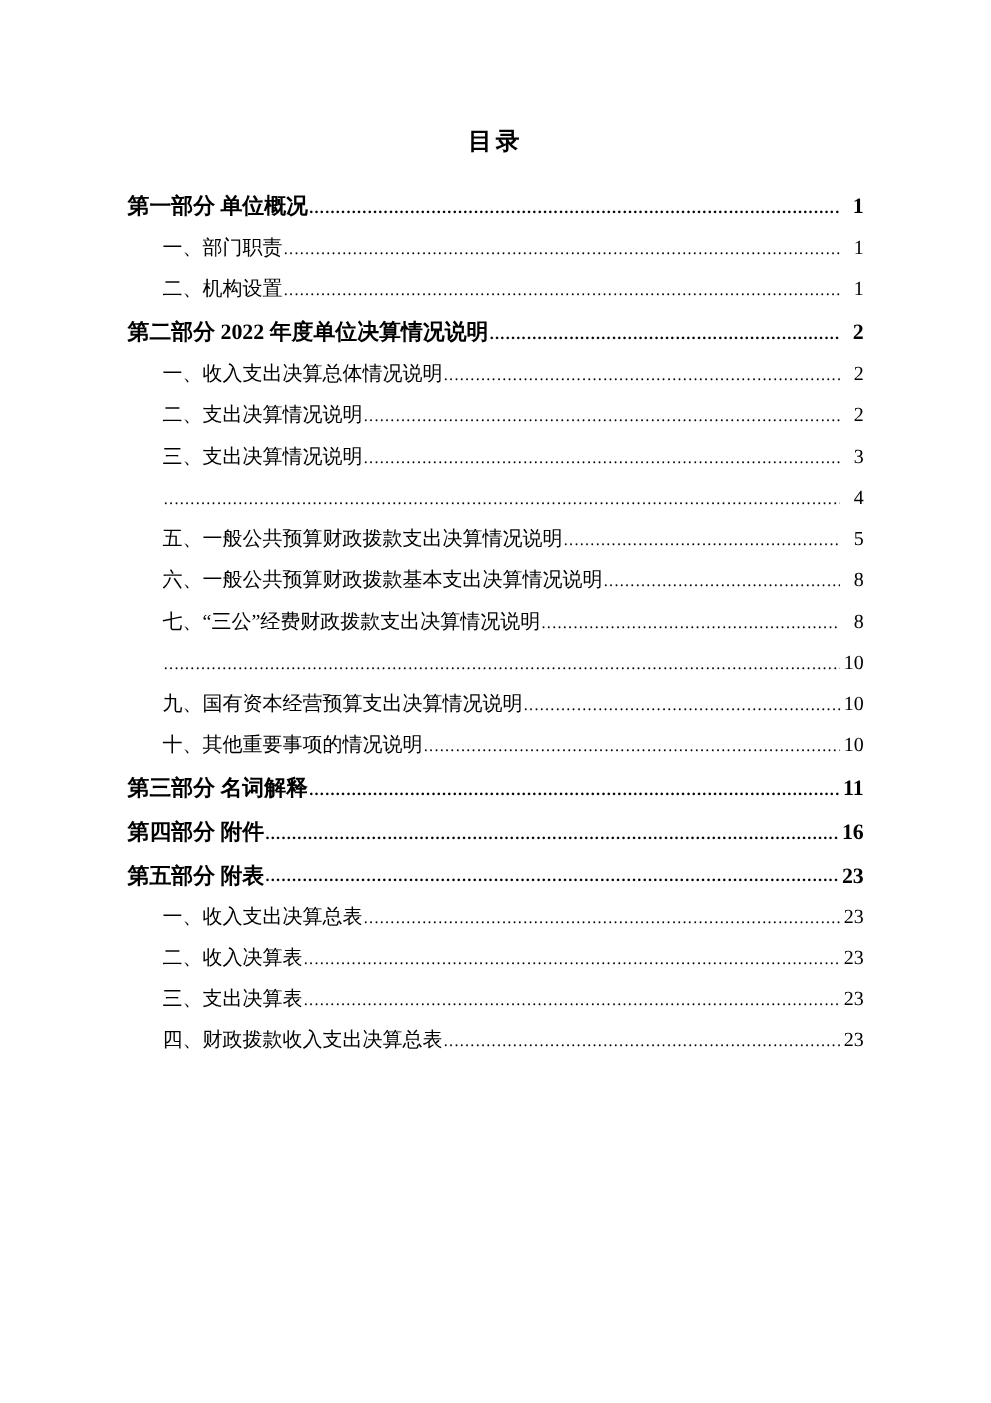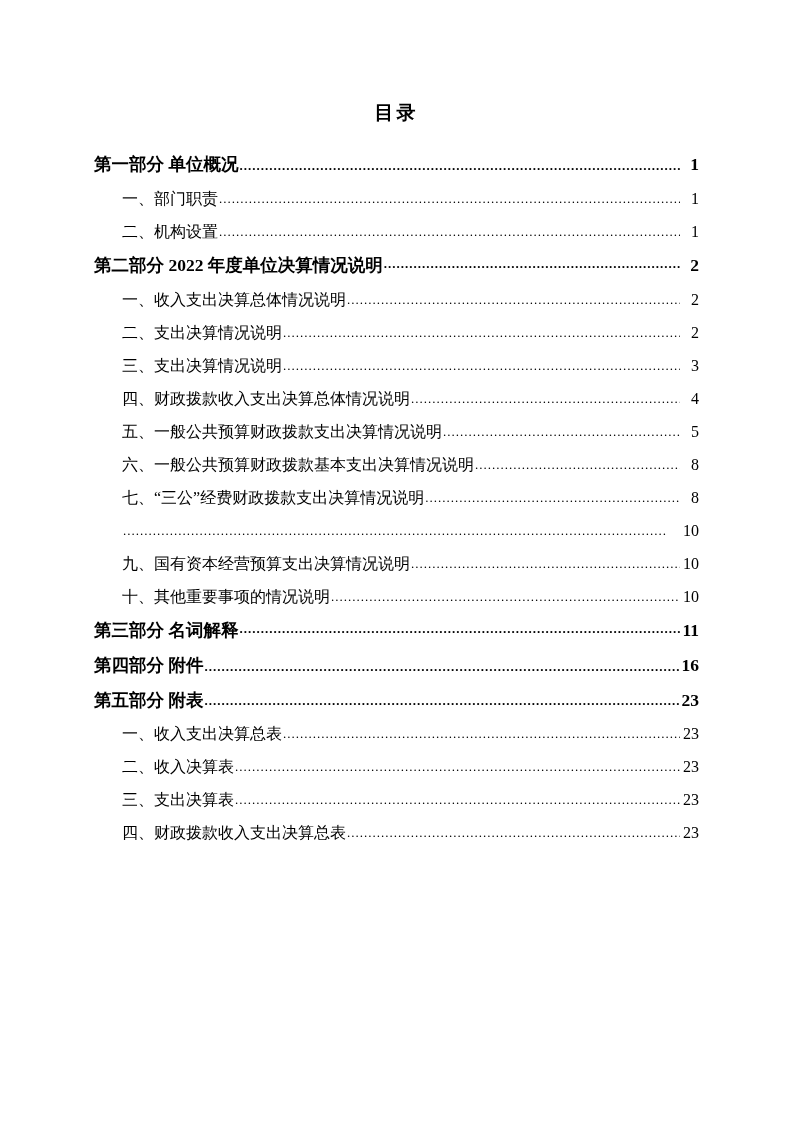--- a/index.html
+++ b/index.html
@@ -25,21 +25,21 @@
   }
   .toc-title {
     text-align: center;
     font-size: 19px;
     font-weight: bold;
     letter-spacing: 3px;
     margin: 0 0 28px 0;
     font-family: "Liberation Serif", "DejaVu Serif", serif;
   }
   .toc-list {
-    margin: 4px;
+    margin: 12px;
     padding: 0;
     list-style: none;
   }
   .toc-entry {
     display: flex;
     align-items: flex-end;
     width: 100%;
     box-sizing: border-box;
     margin-bottom: 13px;
     line-height: 1.25;
@@ -71,21 +71,21 @@
   .toc-page {
     flex: 0 0 auto;
     white-space: nowrap;
     text-align: right;
     min-width: 18px;
   }
   .toc-entry.level-1 .toc-page {
     font-weight: bold;
   }
   
-  .toc-entry.gap-top { margin-top: 4px; align-items: center; }
+  .toc-entry.gap-top { margin-top: 4px; }
 </style>
 </head>
 <body>
 
 <div class="page">
   <div class="toc-title">目录</div>
   <ul class="toc-list">
 
     <li class="toc-entry level-1">
       <span class="toc-label">第一部分  单位概况</span>
@@ -123,21 +123,20 @@
       <span class="toc-page">2</span>
     </li>
 
     <li class="toc-entry level-2">
       <span class="toc-label">三、支出决算情况说明</span>
       <span class="toc-dots">................................................................................................................................</span>
       <span class="toc-page">3</span>
     </li>
 
     <li class="toc-entry level-2">
-      <span class="toc-label">四、财政拨款收入支出决算总体情况说明</span>
       <span class="toc-dots">................................................................................................................................</span>
       <span class="toc-page">4</span>
     </li>
 
     <li class="toc-entry level-2">
       <span class="toc-label">五、一般公共预算财政拨款支出决算情况说明</span>
       <span class="toc-dots">................................................................................................................................</span>
       <span class="toc-page">5</span>
     </li>
 

